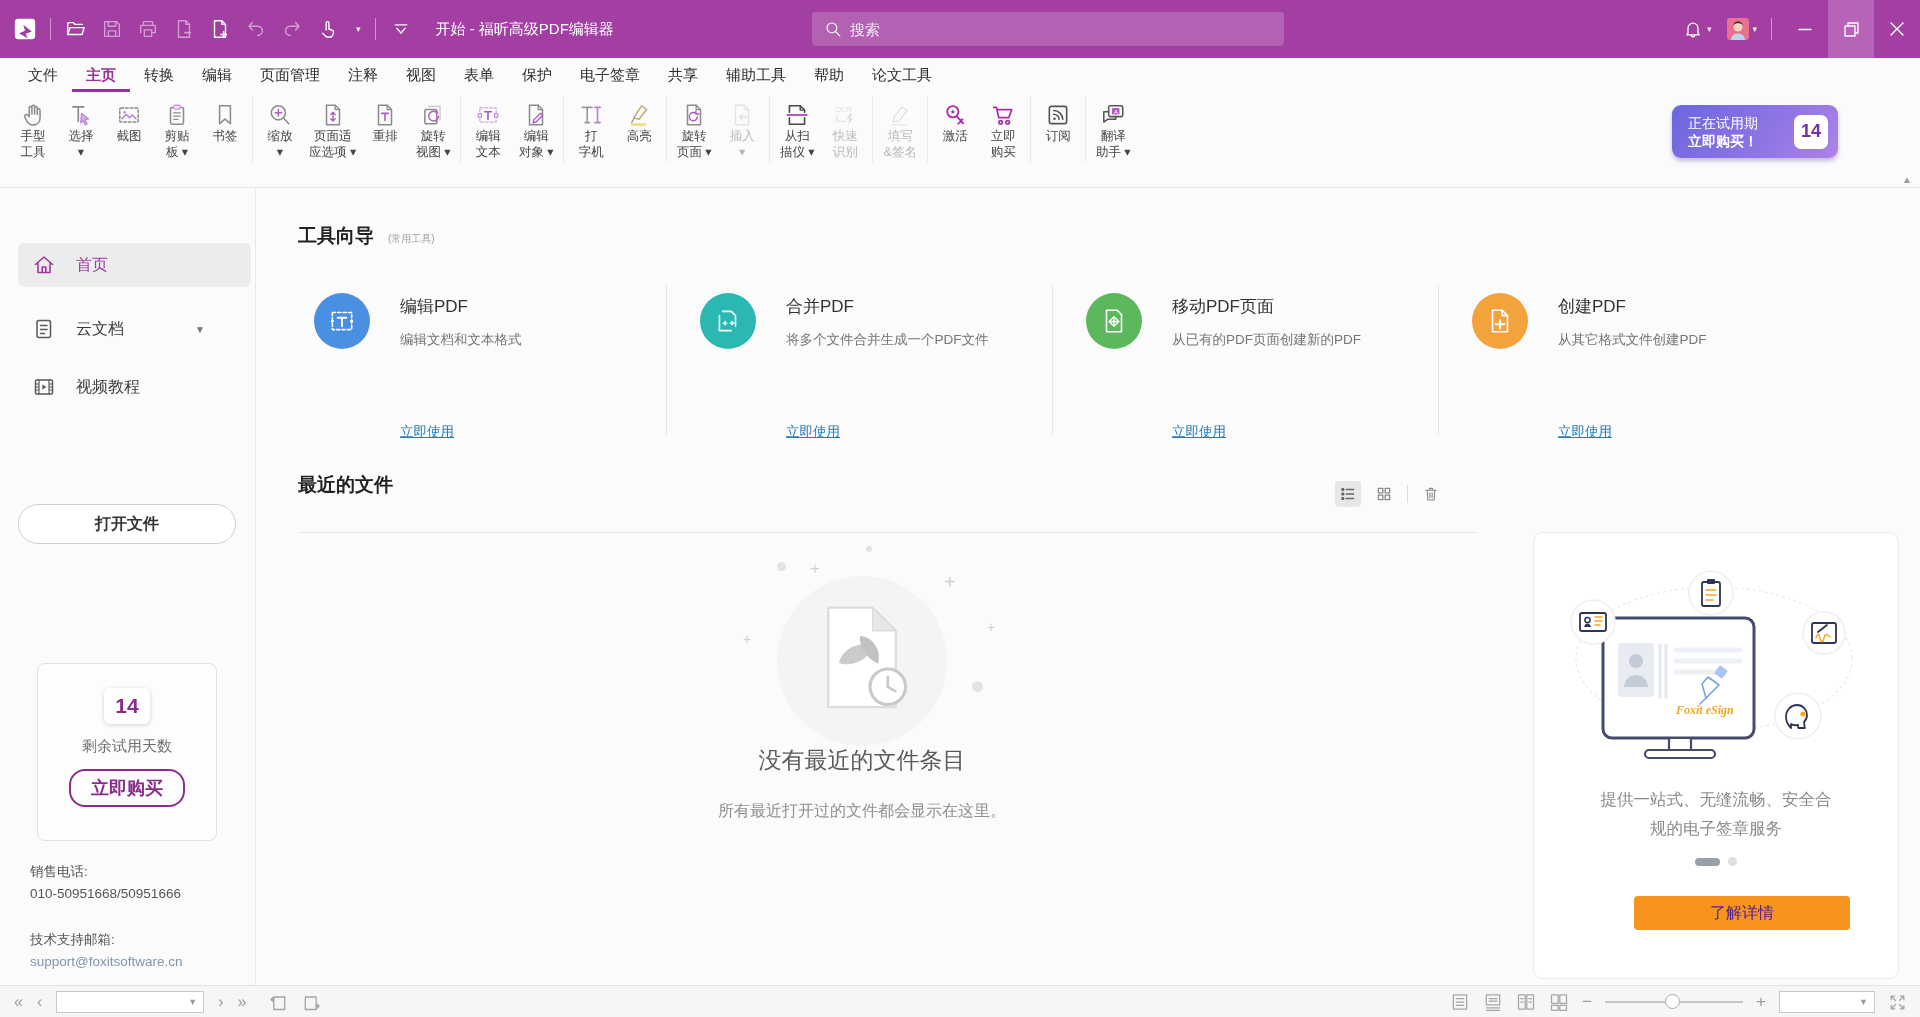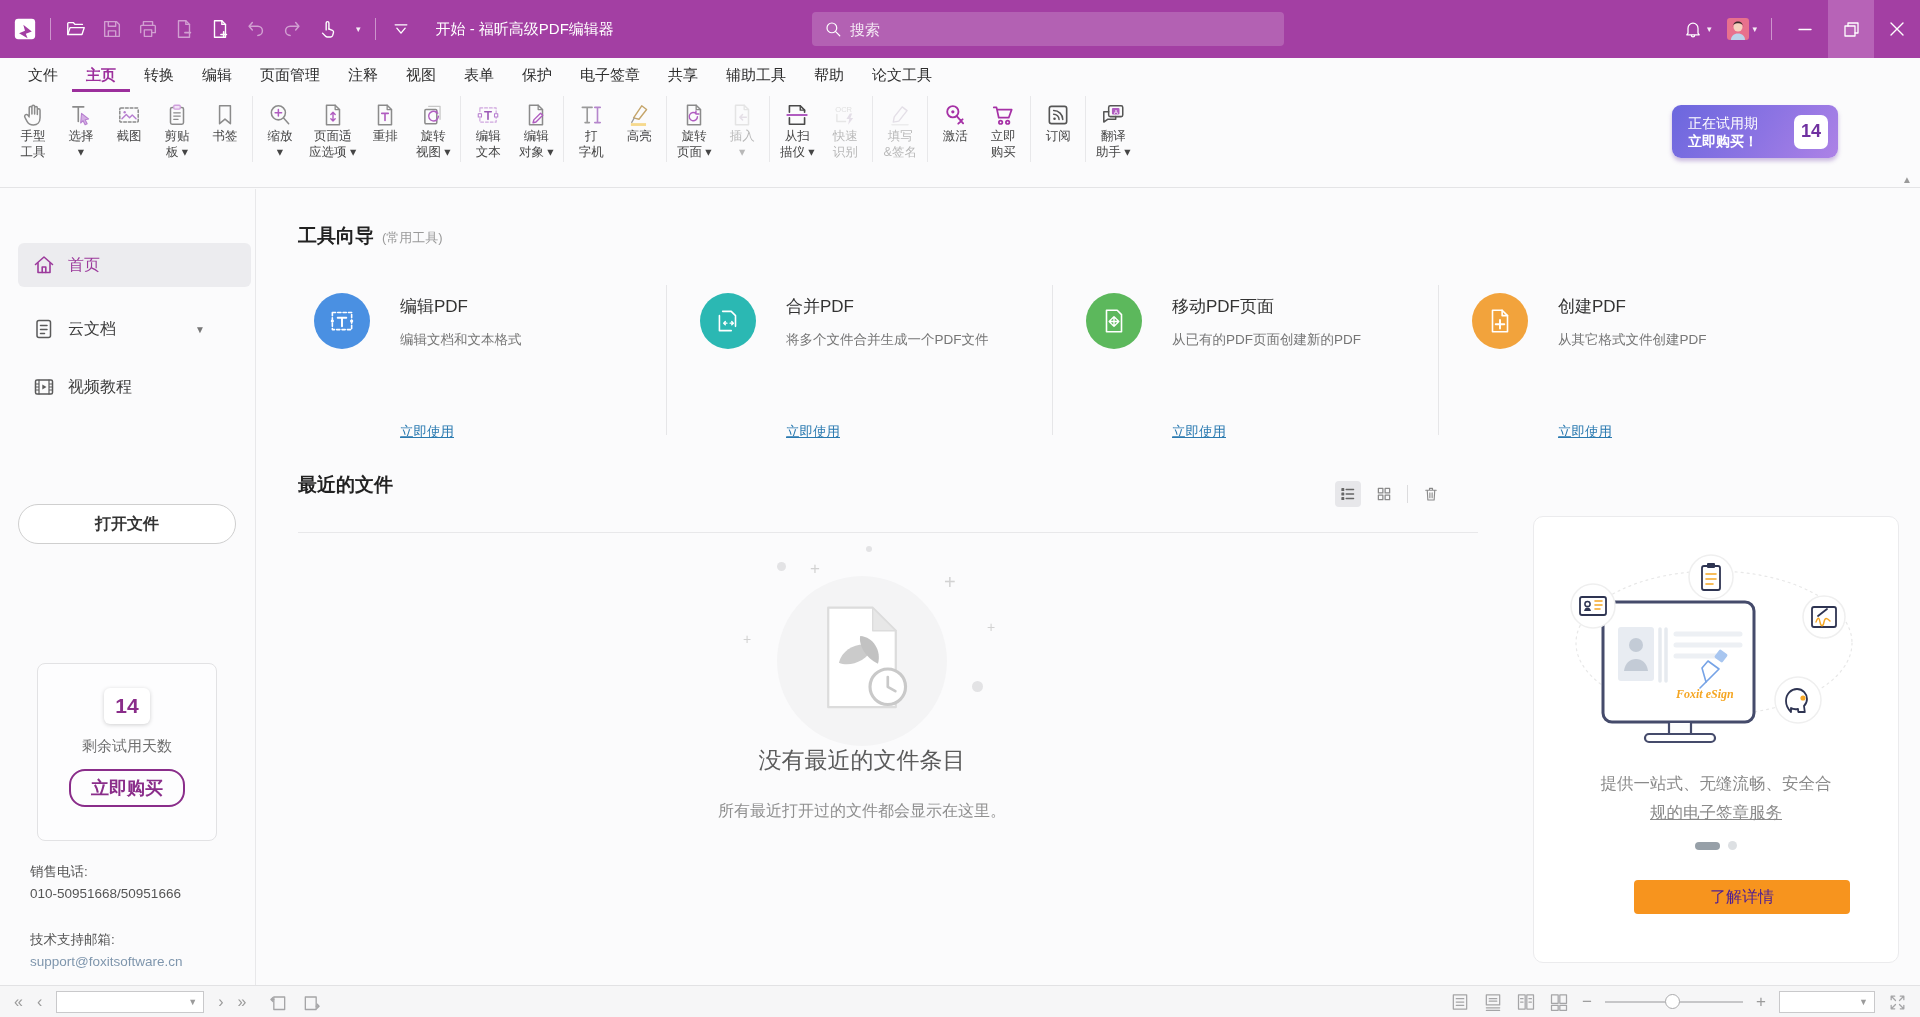--- a/index.html
+++ b/index.html
@@ -40,38 +40,38 @@
   .tb-item.disabled .ticon { opacity:.45; filter:grayscale(.6); }
   .trial-badge { position:absolute; left:1672px; top:13px; width:166px; height:53px; border-radius:9px; background:linear-gradient(125deg,#6b67de 0%,#8d74e3 55%,#ad82e6 100%); box-shadow:0 3px 4px rgba(110,60,170,.35); display:flex; align-items:center; padding:0 10px 0 16px; }
   .trial-badge .txt { color:#fff; font-size:14px; line-height:18px; flex:1; }
   .trial-badge .txt .b2 { font-weight:bold; }
   .trial-days { width:34px; height:34px; background:#fff; border-radius:7px; color:#7031a0; font-weight:bold; font-size:18px; display:flex; align-items:center; justify-content:center; }
   .ribbon-collapse { position:absolute; right:8px; bottom:2px; color:#9a9a9a; font-size:10px; }
 
   
   .app-body { position:absolute; left:0; top:189px; width:1920px; height:796px; display:flex; }
   .sidebar { width:256px; height:100%; border-right:1px solid #e8e8ea; position:relative; background:#fbfbfc; }
-  .side-item { display:flex; align-items:center; gap:12px; height:44px; margin:0 4px 0 18px; padding-left:14px; border-radius:6px; font-size:16px; color:#3c3c3c; position:relative; }
+  .side-item { display:flex; align-items:center; gap:20px; height:44px; margin:0 4px 0 18px; padding-left:14px; border-radius:6px; font-size:16px; color:#3c3c3c; position:relative; }
   .side-item.active { background:#ececef; color:#9c3a9c; }
   .side-item .sicaret { position:absolute; right:46px; color:#777; font-size:10px; }
   .side-item.indent { margin-left:52px; }
   .first-item { margin-top:54px; }
   .open-btn { position:absolute; left:18px; top:315px; width:218px; height:40px; border-radius:21px; border:1px solid #cfcfcf; background:#fff; font-size:16px; font-weight:bold; color:#333; display:flex; align-items:center; justify-content:center; }
   .trial-card { position:absolute; left:37px; top:474px; width:180px; height:178px; border:1px solid #e2e2e4; border-radius:8px; background:#fdfdfe; display:flex; flex-direction:column; align-items:center; }
   .trial-card .days-box { margin-top:24px; width:46px; height:36px; background:#fff; border-radius:6px; box-shadow:0 1px 4px rgba(0,0,0,.18); color:#8a2d8a; font-weight:bold; font-size:21px; display:flex; align-items:center; justify-content:center; }
   .trial-card .cap { margin-top:13px; font-size:15px; color:#6e6e6e; }
   .trial-card .buy { margin-top:13px; padding:5px 20px; border:2px solid #8a2d8a; border-radius:16px; color:#8a2d8a; font-size:18px; font-weight:bold; }
   .contact { position:absolute; left:30px; top:672px; font-size:13.5px; color:#555; line-height:22px; }
   .contact .email { color:#7f96ad; margin-top:0px; }
   .contact .blk { margin-bottom:24px; }
 
   
   .main { flex:1; position:relative; background:#fbfbfc; }
   .sec-title { position:absolute; left:42px; top:34px; font-size:19px; font-weight:bold; color:#222; }
-  .sec-sub { font-size:13px; color:#9a9a9a; font-weight:normal; margin-left:8px; }
+  .sec-sub { font-size:10px; color:#9a9a9a; font-weight:normal; margin-left:14px; }
   .tools-row { position:absolute; left:58px; top:96px; display:flex; }
   .tool-card { width:386px; position:relative; height:162px; }
   .tool-card .divider { position:absolute; right:33px; top:0; width:1px; height:150px; background:#e6e6e8; }
   .tc-icon { position:absolute; left:0; top:8px; width:56px; height:56px; border-radius:50%; display:flex; align-items:center; justify-content:center; }
   .tc-title { position:absolute; left:86px; top:10px; font-size:17px; color:#333; }
   .tc-desc { position:absolute; left:86px; top:46px; font-size:13.5px; color:#767676; }
   .tc-link { position:absolute; left:86px; top:138px; font-size:13.5px; color:#2a7ab0; text-decoration:underline; }
 
   .recent-title { position:absolute; left:42px; top:283px; font-size:19px; font-weight:bold; color:#222; }
   .recent-actions { position:absolute; left:1079px; top:292px; display:flex; align-items:center; gap:10px; }
@@ -79,24 +79,24 @@
   .ra-btn.selected { background:#e7e7ea; }
   .ra-sep { width:1px; height:18px; background:#dcdcde; }
   .recent-rule { position:absolute; left:42px; top:343px; width:1180px; height:1px; background:#e8e8ea; }
 
   .empty-circle { position:absolute; left:521px; top:387px; width:170px; height:170px; border-radius:50%; background:#f4f4f5; display:flex; align-items:center; justify-content:center; }
   .sparkle { position:absolute; color:#d2d2d2; font-size:17px; }
   .sdot { position:absolute; border-radius:50%; background:#e3e3e5; }
   .empty-title { position:absolute; left:406px; top:556px; width:400px; text-align:center; font-size:23px; color:#5b5b5b; }
   .empty-hint { position:absolute; left:406px; top:612px; width:400px; text-align:center; font-size:16px; color:#8f8f8f; }
 
-  .promo-card { position:absolute; left:1277px; top:327px; width:366px; height:447px; background:#fff; border:1px solid #ebebed; border-radius:10px; }
+  .promo-card { position:absolute; left:1277px; top:343px; width:366px; height:447px; background:#fff; border:1px solid #ebebed; border-radius:10px; }
   .promo-art { position:absolute; left:12px; top:18px; }
   .promo-line { position:absolute; width:100%; text-align:center; font-size:16.5px; color:#8a8a8a; }
-  .pl1 { top:256px; } .pl2 { top:285px;text-decoration:underline; }
+  .pl1 { top:256px; } .pl2 { top:285px; }
   .promo-dots { position:absolute; left:0; top:324px; width:100%; display:flex; justify-content:center; align-items:center; gap:8px; }
   .pd1 { width:25px; height:8px; border-radius:4px; background:#97a0a8; }
   .pd2 { width:9px; height:9px; border-radius:50%; background:#dde0e3; }
   .promo-btn { position:absolute; left:70px; top:363px; width:216px; height:34px; background:#f7941e; border-radius:4px; color:#4c1d95; font-size:16px; display:flex; align-items:center; justify-content:center;margin-left:30px; }
 
   .content-scrollbar { position:absolute; right:0px; top:0px; width:14px; height:100%; }
 
   
   .statusbar { position:absolute; left:0; top:985px; width:1920px; height:32px; background:#f6f6f7; border-top:1px solid #e2e2e4; }
   .sb-left { position:absolute; left:14px; top:0; height:32px; display:flex; align-items:center; gap:14px; color:#9b9b9b; font-size:16px; }

